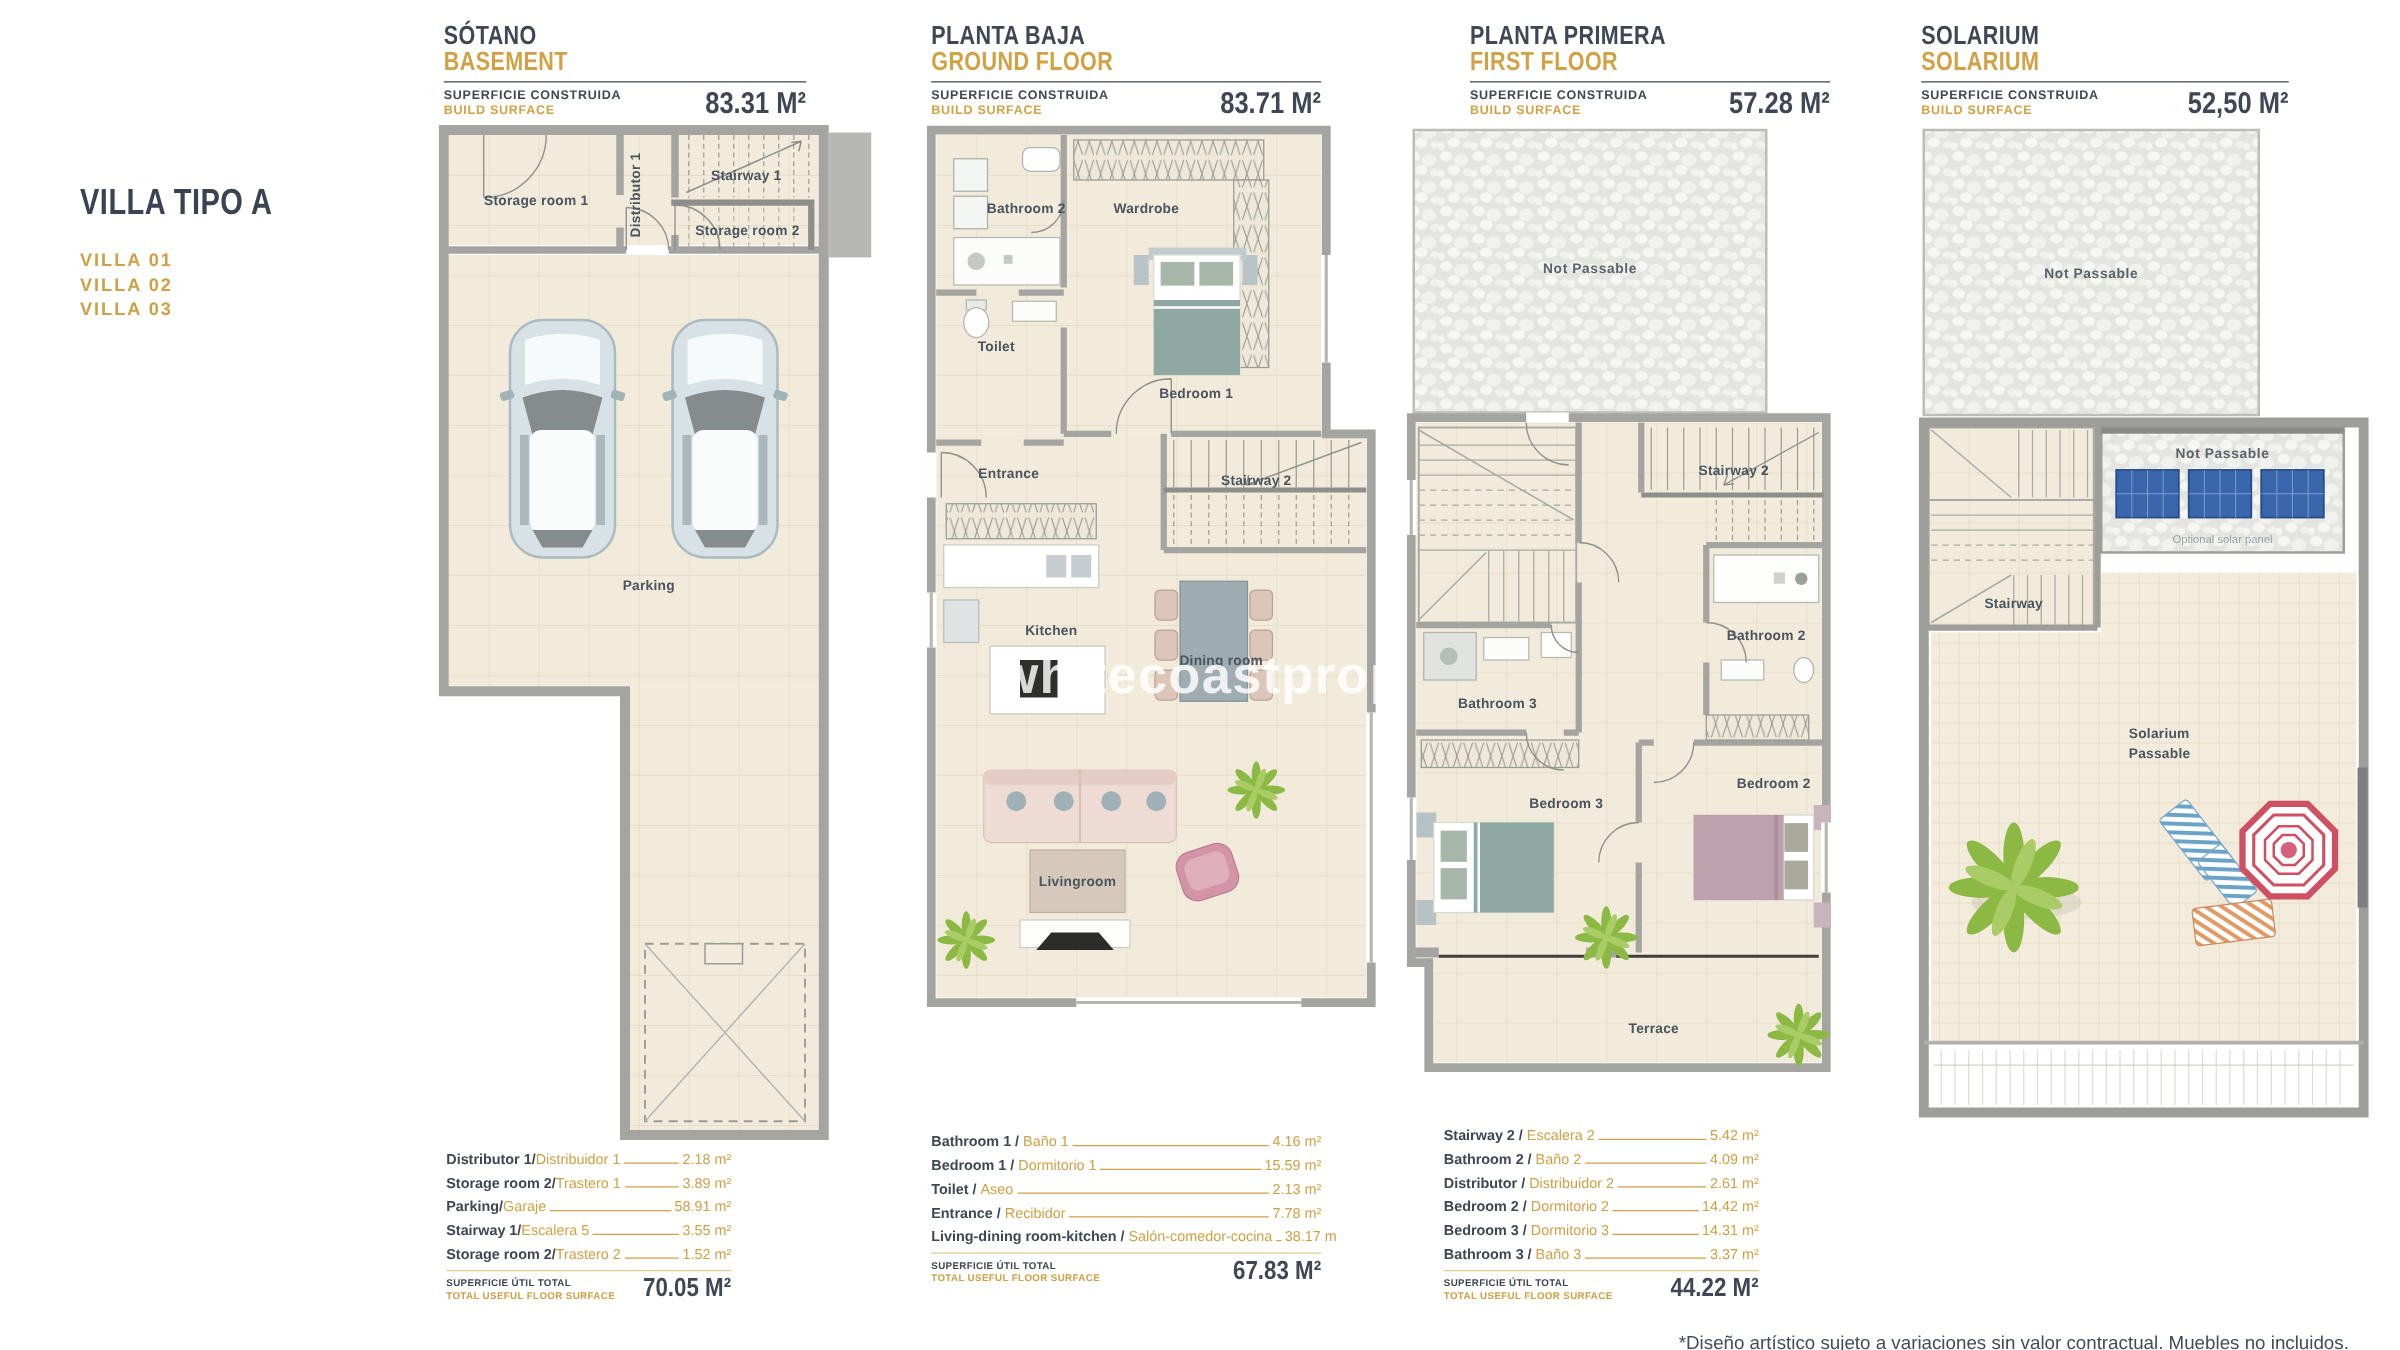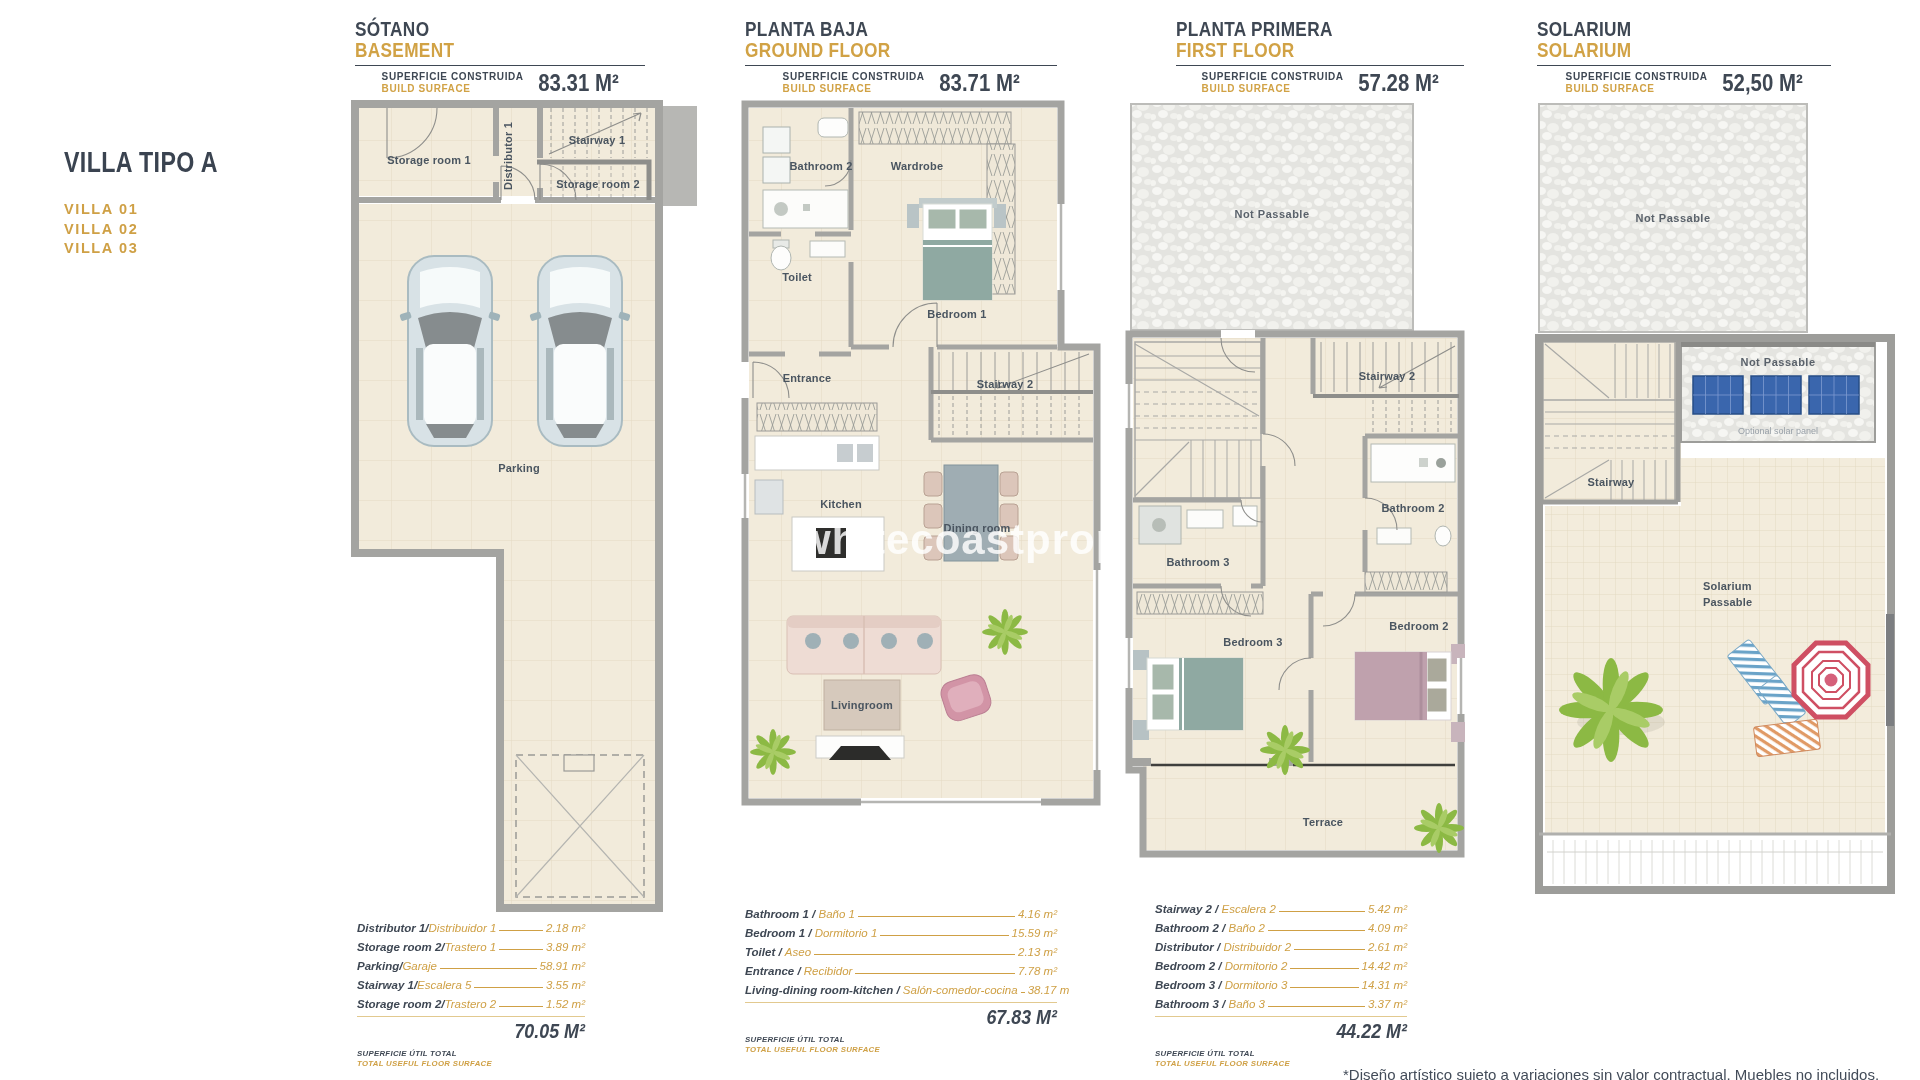--- a/index.html
+++ b/index.html
@@ -10,35 +10,35 @@
                letter-spacing:.5px;transform:scaleX(.8);transform-origin:left center;white-space:nowrap;}
   .villa-list{position:absolute;left:64px;top:200px;}
   .villa-item{font-weight:700;font-size:14.5px;color:#cfa045;letter-spacing:1.6px;line-height:19.5px;}
   
   .phead{position:absolute;top:18px;}
   .ph-es,.ph-en{font-weight:700;font-size:21px;line-height:21px;letter-spacing:.4px;
                 transform:scaleX(.82);transform-origin:left center;white-space:nowrap;}
   .ph-es{color:#3e4753;}
   .ph-en{color:#d1a245;}
   .ph-rule{border-top:1.6px solid #3e4753;margin:5px 0 5px;}
-  .ph-row{display:flex;justify-content:center;align-items:flex-start;}
+  .ph-row{display:flex;justify-content:space-between;align-items:flex-start;}
   .ph-s-es{font-weight:700;font-size:10px;color:#3e4753;letter-spacing:.6px;line-height:12px;}
   .ph-s-en{font-weight:700;font-size:10px;color:#d1a245;letter-spacing:.6px;line-height:12px;}
   .ph-area{font-weight:700;font-size:24px;color:#3e4753;transform:scaleX(.85);
            transform-origin:right center;white-space:nowrap;margin-top:-2px;}
   
-  .legend{position:absolute;font-style:italic;}
+  .legend{position:absolute;}
   .lrow{display:flex;align-items:flex-end;height:19px;}
   .len{font-weight:700;font-size:11.5px;color:#3e4753;white-space:pre;}
   .les{font-size:11.5px;color:#cfa045;white-space:pre;}
   .lfill{flex:1;border-bottom:1px solid #cfa045;margin:0 3px 3px 3px;min-width:4px;}
   .lval{font-size:11.5px;color:#cfa045;white-space:pre;}
   .ltotal{display:flex;justify-content:space-between;align-items:flex-start;
           border-top:1px solid #e2c98f;margin-top:6px;padding-top:5px;}
-  .lt-es{font-weight:700;font-size:7.8px;color:#3e4753;letter-spacing:.3px;line-height:10px;margin-top:27px;}
+  .lt-es{font-weight:700;font-size:7.8px;color:#3e4753;letter-spacing:.3px;line-height:10px;}
   .lt-en{font-weight:700;font-size:7.8px;color:#cfa045;letter-spacing:.3px;line-height:10px;}
   .lt-val{font-weight:700;font-size:21px;color:#3e4753;transform:scaleX(.85);
           transform-origin:right center;white-space:nowrap;margin-top:-3px;}
   
   svg.plansvg{position:absolute;}
   svg text{font-family:"Liberation Sans",sans-serif;}
   .rl{font-size:11px;font-weight:700;fill:#4a5560;letter-spacing:.2px;}
   .np{font-size:11px;font-weight:700;fill:#5a626b;letter-spacing:.5px;}
   .tiny{font-size:9px;fill:#98a0a8;}
   .door{stroke:#8f8f8c;stroke-width:1.1;fill:none;}

